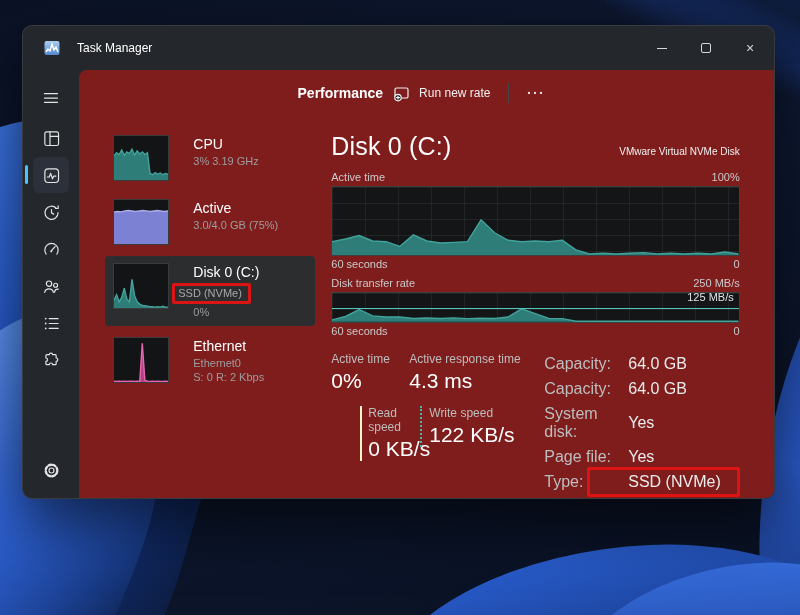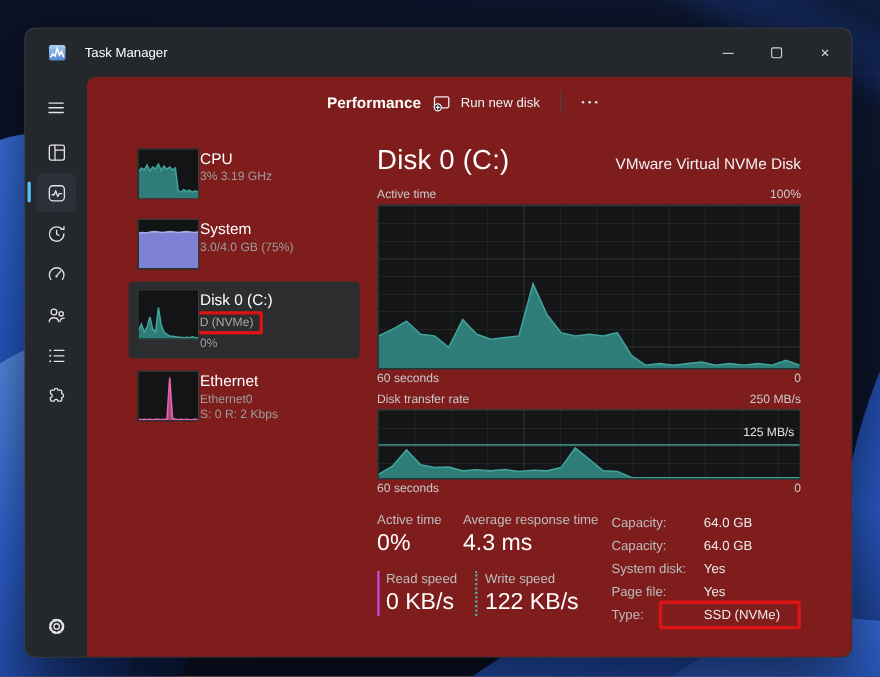--- a/index.html
+++ b/index.html
@@ -21,21 +21,21 @@
   .petal-left2 { left:-120px; top:300px; width:260px; height:460px; border-radius:50% 50% 45% 55%;
     background:linear-gradient(115deg,#6ea3f7 0%,#2e62d2 45%,rgba(16,42,102,0) 85%); transform:rotate(22deg); }
   .petal-bottom { left:380px; top:548px; width:480px; height:240px; border-radius:50% 50% 30% 30%;
     background:linear-gradient(175deg,#2a60d4 0%,#16357e 55%,#0c1c44 100%); transform:rotate(-8deg); }
   .petal-bottom2 { left:560px; top:568px; width:340px; height:200px; border-radius:50%;
     background:linear-gradient(190deg,#3b74e8 0%,#1b3f95 60%,rgba(12,28,68,0) 100%); transform:rotate(-14deg); }
   .petal-right { left:766px; top:260px; width:140px; height:420px; border-radius:50%;
     background:linear-gradient(180deg,#1c3f92 0%,#2a5ac8 50%,#132c66 100%); transform:rotate(9deg); }
 
   
-  .window { position:absolute; left:22px; top:25px; width:753px; height:573px;
+  .window { position:absolute; left:22px; top:25px; width:753px; height:474px;
     background:#24272b; border-radius:10px; border:1px solid rgba(255,255,255,.09);
     box-shadow:0 24px 60px rgba(0,0,0,.6); display:flex; flex-direction:column; }
   .titlebar { height:44px; flex:0 0 44px; display:flex; align-items:center; }
   .app-icon { width:16px; height:16px; margin-left:21px; }
   .titlebar-title { margin-left:17px; font-size:12px; color:#fff; }
   .titlebar-spacer { flex:1; }
   .win-btn { width:44px; height:32px; display:flex; align-items:center; justify-content:center; color:#d8d8d8; }
   .win-btn:last-child { margin-right:2px; }
   .glyph-min { width:10px; height:1px; background:#d8d8d8; }
   .glyph-max { width:10px; height:10px; border:1px solid #d8d8d8; border-radius:2px; }
@@ -59,59 +59,59 @@
   .page-title { font-size:14px; font-weight:700; }
   .header-spacer { flex:1; }
   .run-task-btn { display:flex; align-items:center; gap:9px; font-size:12px; color:#f0f0f0; padding:6px 10px; border-radius:4px; }
   .header-divider { width:1px; height:20px; background:#45464a; margin:0 8px; }
   .more-btn { padding:8px 10px; border-radius:4px; display:flex; align-items:center; }
 
   .content-row { flex:1; display:flex; padding:12px 16px 0 8px; min-height:0; }
 
   
   .side-list { width:210px; flex:0 0 210px; }
-  .side-item { display:flex; gap:1px; padding:7px 8px; border-radius:4px; margin-bottom:4px; align-items:flex-start; }
+  .side-item { display:flex; gap:24px; padding:7px 8px; border-radius:4px; margin-bottom:4px; align-items:flex-start; }
   .side-item.selected { background:#2b2d2f; }
   .mini-chart { width:56px; height:46px; flex:0 0 56px; background:#131415; border:1px solid #3a3b3d; position:relative; overflow:hidden; }
   .mini-chart svg, .chart svg { position:absolute; inset:0; width:100%; height:100%; display:block; }
   .side-text { min-width:0; padding-top:1px; }
   .side-name { font-size:14px; color:#fff; line-height:1.25; }
   .side-sub { font-size:11px; color:#9d9d9d; line-height:1.3; }
   .hl-box-side { display:inline-block; border:3px solid var(--red); border-radius:2px;
     padding:0 6px 1px 3px; margin:1px 0 1px -21px; color:#a8a8a8; }
 
   
   .main-pane { flex:1; margin-left:16px; min-width:0; display:flex; flex-direction:column; }
   .main-title-row { display:flex; align-items:baseline; justify-content:space-between; margin-top:4px; }
   .main-title { font-size:25px; font-weight:400; letter-spacing:.2px; }
-  .main-device { font-size:14px; color:#f0f0f0; }
+  .main-device { font-size:10px; color:#f0f0f0; }
   .chart-head { display:flex; justify-content:space-between; font-size:11px; color:#c9c9c9; margin-top:10px; margin-bottom:3px; }
   .chart-foot { display:flex; justify-content:space-between; font-size:11px; color:#c9c9c9; margin-top:2px; }
   .chart { position:relative; border:1px solid #3e3f41; background-color:#141516; overflow:hidden;
     background-image:repeating-linear-gradient(to right, rgba(255,255,255,.06) 0 1px, transparent 1px 33px),
                      repeating-linear-gradient(to bottom, rgba(255,255,255,.06) 0 1px, transparent 1px 16px); }
   .chart-active { height:150px; }
   .chart-transfer { height:64px; }
   .mid-line { position:absolute; left:0; right:0; top:50%; border-top:1px solid #53c6bd; }
   .mid-label { position:absolute; right:5px; top:calc(50% - 17px); font-size:11px; color:#e2e2e2; }
 
   
   .stats-row { display:flex; margin-top:15px; }
   .stats-left { width:212px; flex:0 0 212px; }
   .stat-line { display:flex; }
   .stat-cell-a { width:78px; flex:0 0 78px; }
   .stat-label { font-size:12px; color:#bdbdbd; }
   .stat-value { font-size:21px; font-weight:300; color:#fff; margin-top:3px; white-space:nowrap; }
   .speed-line { margin-top:13px; }
   .speed-cell-a { width:89px; flex:0 0 89px; }
-  .b-solid { border-left:2px solid #d946ef; padding-left:6px; }
+  .b-solid { border-left:2px solid #fef9c3; padding-left:6px;margin-left:29px; }
   .b-dotted { border-left:2px dotted #4db6ac; padding-left:7px; }
 
   .details-col { flex:1; padding-top:3px; padding-left:1px; }
-  .detail-row { display:flex; align-items:center; margin-bottom:7px; font-size:12px; }
+  .detail-row { display:flex; align-items:center; margin-bottom:7px; font-size:16px; }
   .detail-label { width:84px; flex:0 0 84px; color:#bdbdbd; }
   .detail-value { color:#ececec; }
   .hl-box-type { display:inline-block; border:3px solid var(--red); border-radius:2px;
     padding:3px 16px 3px 38px; margin:-6px 0 -6px -41px; }
   :root { --accent:#4cc2ff; --red:#dd1414; }
 </style>
 </head>
 <body>
 
 <div class="petal petal-top"></div>
@@ -217,21 +217,21 @@
 
       <div class="page-header">
         <span class="page-title">Performance</span>
         <div class="header-spacer"></div>
         <div class="run-task-btn">
           <svg width="17" height="17" viewBox="0 0 17 17" fill="none" stroke="#f0f0f0" stroke-width="1.2" stroke-linecap="round">
             <rect x="2" y="3" width="13" height="10" rx="1.6"></rect>
             <circle cx="5" cy="12.6" r="3.2" fill="#1b1c1d"></circle>
             <path d="M5 11.1 v3 M3.5 12.6 h3"></path>
           </svg>
-          <span>Run new disk</span>
+          <span>Run new rate</span>
         </div>
         <div class="header-divider"></div>
         <div class="more-btn">
           <svg width="16" height="4" viewBox="0 0 16 4">
             <circle cx="2" cy="2" r="1.15" fill="#e4e4e4"></circle>
               <circle cx="8" cy="2" r="1.15" fill="#e4e4e4"></circle>
               <circle cx="14" cy="2" r="1.15" fill="#e4e4e4"></circle>
           </svg>
         </div>
       </div>
@@ -254,21 +254,21 @@
           </div>
 
           <div class="side-item">
             <div class="mini-chart">
               <svg viewBox="0 0 100 100" preserveAspectRatio="none">
                   <polygon points="0,100 0.00,27.00 6.67,26.00 13.33,27.00 20.00,25.00 26.67,24.00 33.33,25.00 40.00,26.00 46.67,25.00 53.33,24.00 60.00,25.00 66.67,26.00 73.33,25.00 80.00,24.00 86.67,25.00 93.33,26.00 100.00,25.00 100,100" fill="#7d81d4"></polygon>
                   <polyline points="0.00,27.00 6.67,26.00 13.33,27.00 20.00,25.00 26.67,24.00 33.33,25.00 40.00,26.00 46.67,25.00 53.33,24.00 60.00,25.00 66.67,26.00 73.33,25.00 80.00,24.00 86.67,25.00 93.33,26.00 100.00,25.00" fill="none" stroke="#a9ace8" stroke-width="1.4" vector-effect="non-scaling-stroke"></polyline>
                 </svg>
             </div>
             <div class="side-text">
-              <div class="side-name">System</div>
+              <div class="side-name">Active</div>
               <div class="side-sub">3.0/4.0 GB (75%)</div>
             </div>
           </div>
 
           <div class="side-item selected">
             <div class="mini-chart">
               <svg viewBox="0 0 100 100" preserveAspectRatio="none">
                   <polygon points="0,100 0.00,82.00 4.76,70.00 9.52,86.00 14.29,76.00 19.05,55.00 23.81,80.00 28.57,86.00 33.33,35.00 38.10,72.00 42.86,86.00 47.62,91.00 52.38,94.00 57.14,95.00 61.90,96.00 66.67,97.00 71.43,97.00 76.19,98.00 80.95,97.00 85.71,98.00 90.48,96.00 95.24,98.00 100.00,98.00 100,100" fill="#2e7d78"></polygon>
                   <polyline points="0.00,82.00 4.76,70.00 9.52,86.00 14.29,76.00 19.05,55.00 23.81,80.00 28.57,86.00 33.33,35.00 38.10,72.00 42.86,86.00 47.62,91.00 52.38,94.00 57.14,95.00 61.90,96.00 66.67,97.00 71.43,97.00 76.19,98.00 80.95,97.00 85.71,98.00 90.48,96.00 95.24,98.00 100.00,98.00" fill="none" stroke="#41a39b" stroke-width="1.4" vector-effect="non-scaling-stroke"></polyline>
                 </svg>
@@ -336,21 +336,21 @@
           </div>
 
           <div class="stats-row">
             <div class="stats-left">
               <div class="stat-line">
                 <div class="stat-cell-a">
                   <div class="stat-label">Active time</div>
                   <div class="stat-value">0%</div>
                 </div>
                 <div>
-                  <div class="stat-label">Average response time</div>
+                  <div class="stat-label">Active response time</div>
                   <div class="stat-value">4.3 ms</div>
                 </div>
               </div>
               <div class="stat-line speed-line">
                 <div class="speed-cell-a">
                   <div class="b-solid">
                     <div class="stat-label">Read speed</div>
                     <div class="stat-value">0 KB/s</div>
                   </div>
                 </div>

